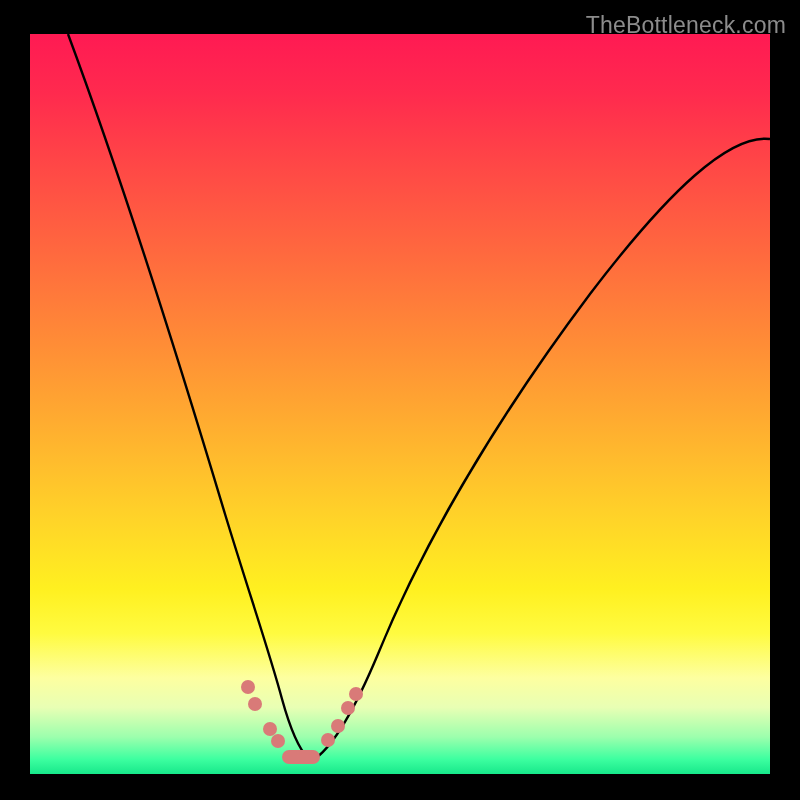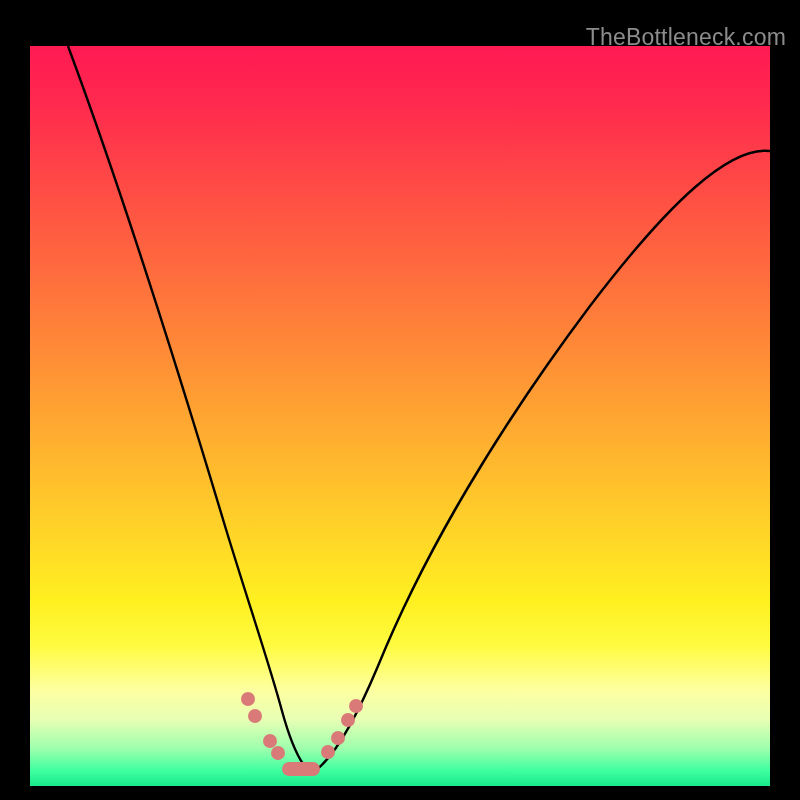--- a/index.html
+++ b/index.html
@@ -1,19 +1,19 @@
 <!DOCTYPE html>
 <html><head>
 <meta charset="utf-8">
 <style>
   * { margin: 0; padding: 0; box-sizing: border-box; }
   html, body { width: 800px; height: 800px; background: #000; overflow: hidden; }
   .frame {
     position: absolute;
-    left: 0; top: 16px;
+    left: 0; top: 4px;
     width: 800px; height: 660px;
     background: #000;
   }
   .plot {
     position: absolute;
     left: 30px; top: 30px;
     width: 740px; height: 740px;
     background: linear-gradient(to bottom,
       #ff1a53 0%,
       #ff2a4e 8%,

